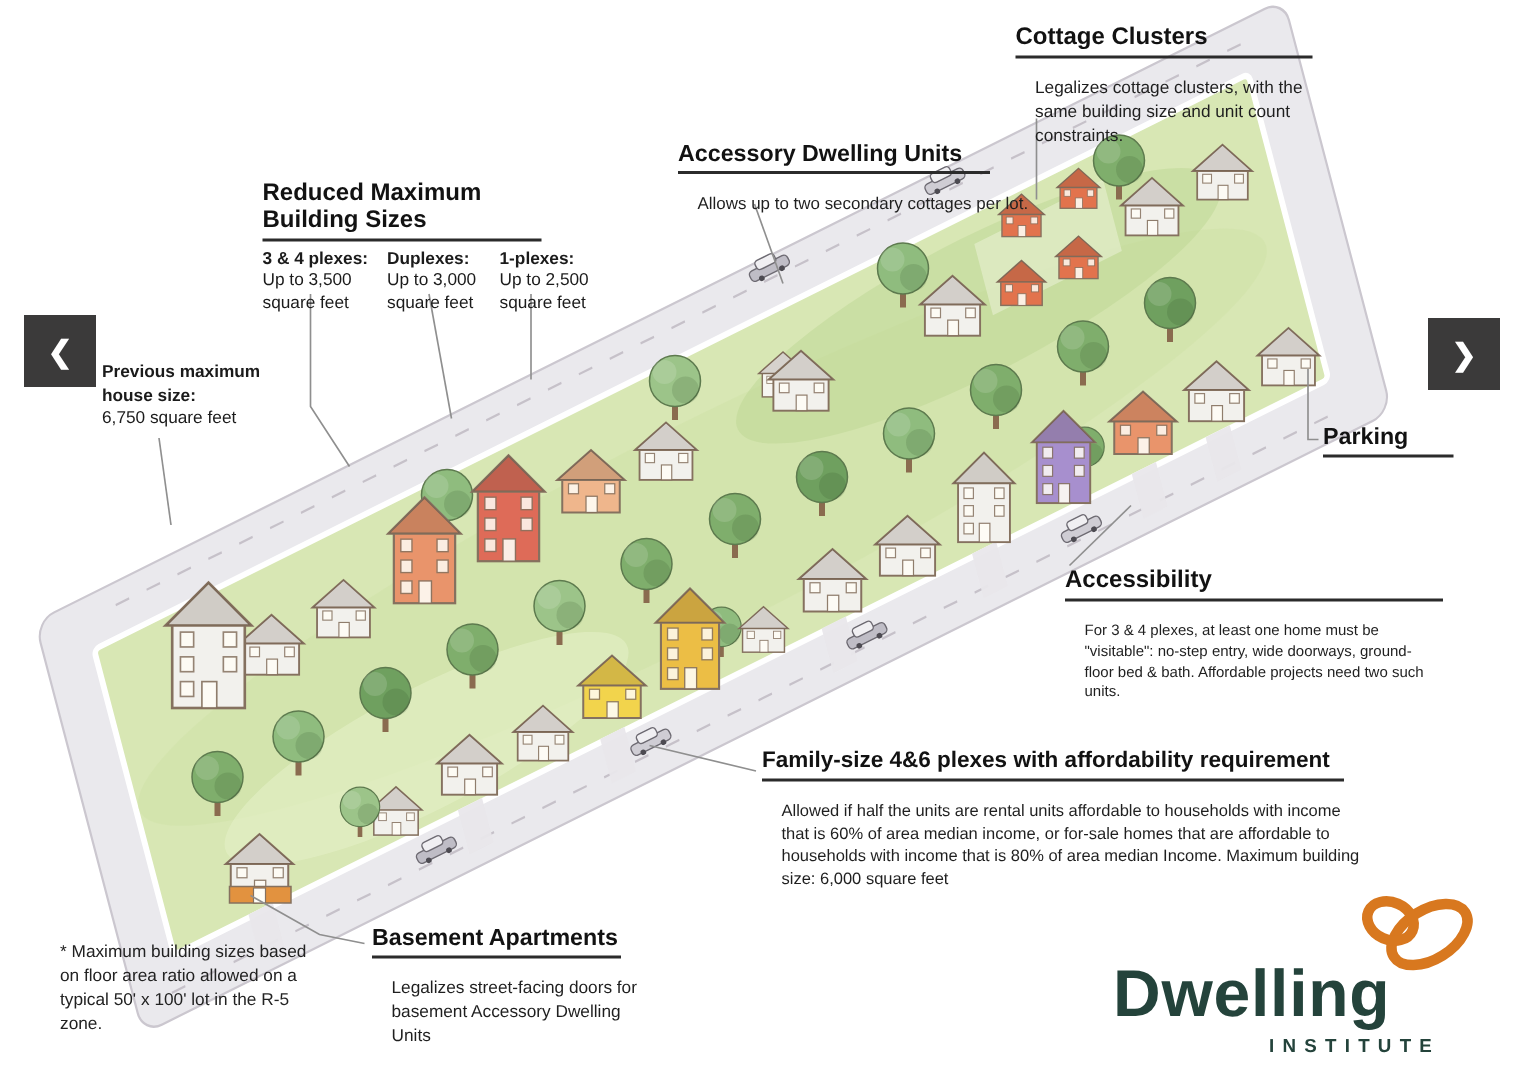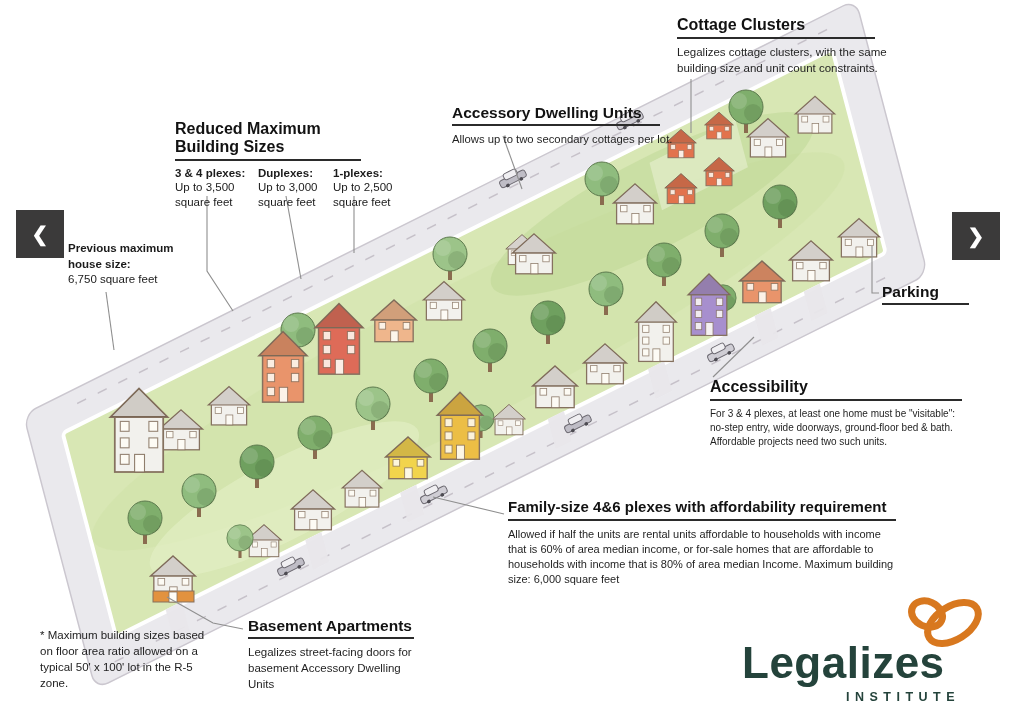--- a/index.html
+++ b/index.html
@@ -2,21 +2,21 @@
 <html><head>
 <meta charset="utf-8">
 <style>
   html,body{margin:0;padding:0;}
   body{width:1024px;height:712px;position:relative;background:#ffffff;
        font-family:"Liberation Sans", sans-serif;color:#1b1b1b;overflow:hidden;}
   .layer{position:absolute;inset:0;}
   .note{position:absolute;}
   .note h3{margin:0 0 3px 0;font-weight:700;color:#121212;line-height:1.12;}
   .rule{height:2px;background:#2b2b2b;margin:3px 0 6px 0;}
-  .note p{margin:0;font-size:11.5px;line-height:1.38;color:#1f1f1f;}
+  .note p{margin:13px;font-size:11.5px;line-height:1.38;color:#1f1f1f;}
   .cols{display:grid;grid-template-columns:83px 75px 70px;}
   .col b{display:block;font-size:11.5px;margin-bottom:1px;}
   .col span{display:block;font-size:11.5px;line-height:1.32;width:64px;}
   .arrow{position:absolute;width:48px;height:48px;background:#3b3a3a;color:#fff;
          display:flex;align-items:center;justify-content:center;font-size:20px;
          font-weight:700;cursor:pointer;user-select:none;}
   .prevmax{position:absolute;font-size:11.5px;line-height:1.35;}
   .prevmax b{display:block;}
   .footnote{position:absolute;font-size:11.5px;line-height:1.4;color:#222;}
   .brand-name{position:absolute;font-weight:700;font-size:44px;letter-spacing:.5px;color:#24433b;}
@@ -169,21 +169,21 @@
     <path d="M167,597 L213,623 L243,629"></path>
   </g>
 </svg>
 
 <div class="note" style="left:677px;top:16px;width:212px">
   <h3 style="font-size:16px">Cottage Clusters</h3>
   <div class="rule" style="width:198px"></div>
   <p>Legalizes cottage clusters, with the same building size and unit count constraints.</p>
 </div>
 
-<div class="note" style="left:452px;top:104px;width:224px">
+<div class="note" style="left:452px;top:94px;width:224px">
   <h3 style="font-size:15.5px">Accessory Dwelling Units</h3>
   <div class="rule" style="width:208px"></div>
   <p style="white-space:nowrap;font-size:11.3px">Allows up to two secondary cottages per lot.</p>
 </div>
 
 <div class="note" style="left:175px;top:120px;width:230px">
   <h3 style="font-size:16px;width:170px">Reduced Maximum Building Sizes</h3>
   <div class="rule" style="width:186px"></div>
   <div class="cols">
     <div class="col">
@@ -235,14 +235,14 @@
   <span>❮</span>
 </div>
 <div class="arrow" style="left:952px;top:212px">
   <span>❯</span>
 </div>
 
 <svg width="92" height="70" style="position:absolute;left:898px;top:585px" aria-hidden="true">
   <ellipse cx="55" cy="38" rx="28" ry="16.5" fill="none" stroke="#d8781f" stroke-width="7" transform="rotate(-32 55 38)"></ellipse>
   <ellipse cx="29" cy="29" rx="16" ry="12.5" fill="none" stroke="#d8781f" stroke-width="7" transform="rotate(24 29 29)"></ellipse>
 </svg>
-<div class="brand-name" style="left:742px;top:638px">Legalizes</div>
+<div class="brand-name" style="left:742px;top:638px">Dwelling</div>
 <div class="brand-sub" style="left:846px;top:690px">INSTITUTE</div>
 
 </body></html>

